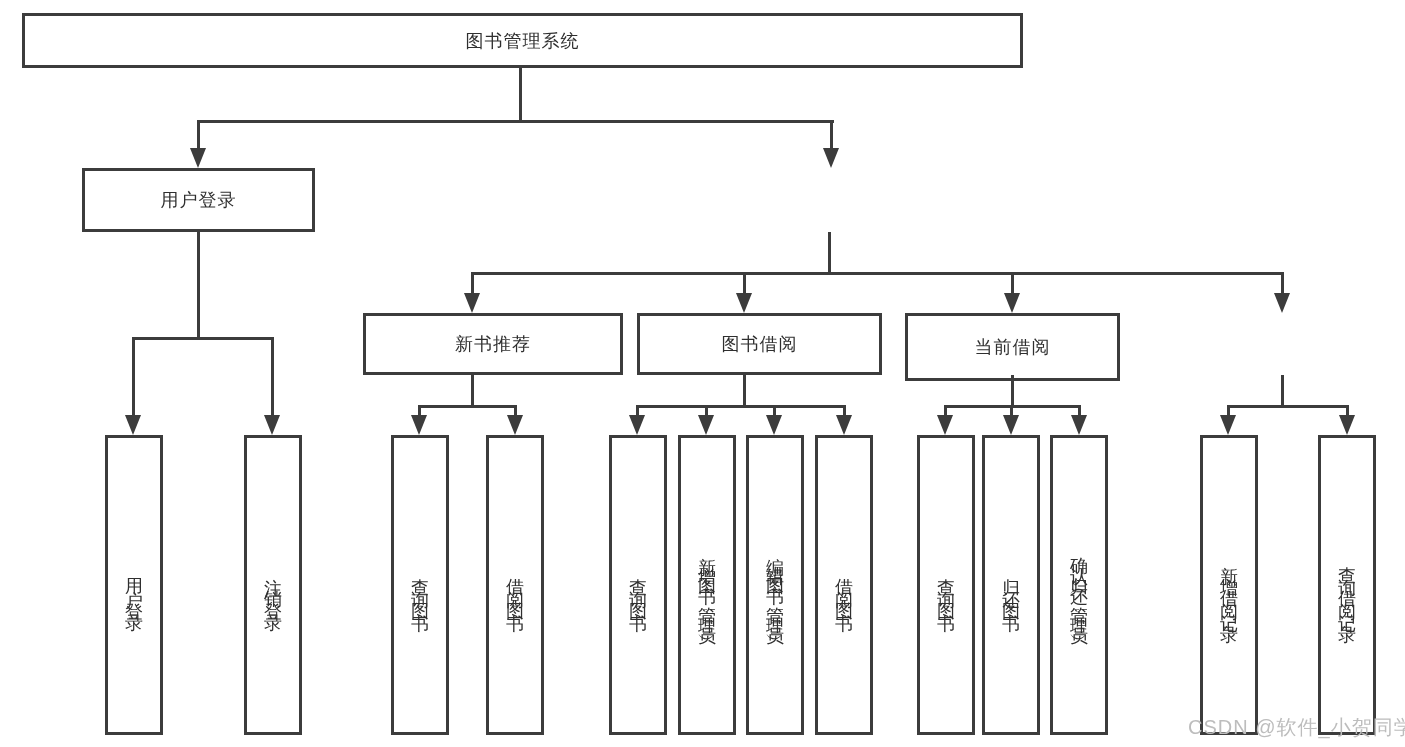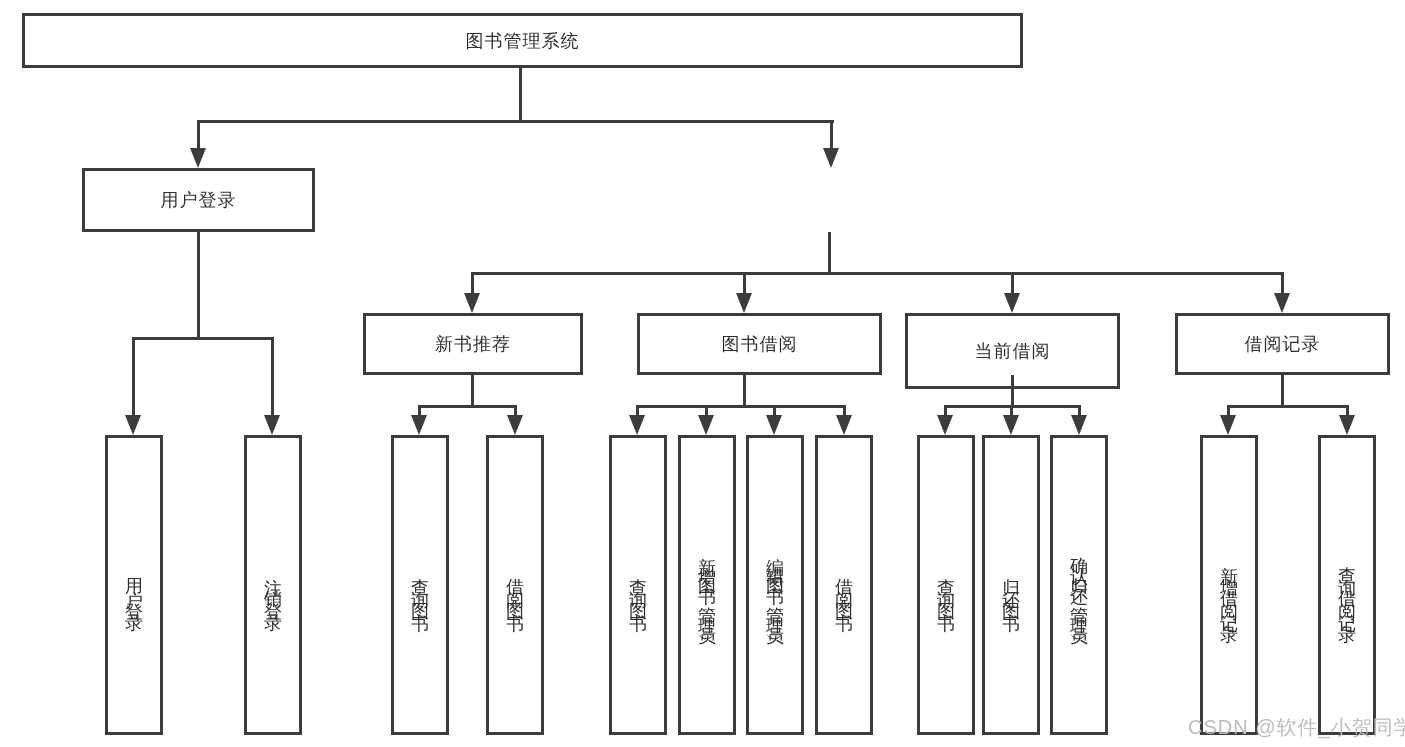--- a/index.html
+++ b/index.html
@@ -55,24 +55,23 @@
 </style>
 </head>
 <body>
 
 <div class="stage">
 
   <div class="box" style="left:22px;top:13px;width:1001px;height:55px">图书管理系统</div>
 
   <div class="box" style="left:82px;top:168px;width:233px;height:64px">用户登录</div>
 
-  <div class="box" style="left:363px;top:313px;width:220px;height:62px">新书推荐</div>
+  <div class="box" style="left:363px;top:313px;width:260px;height:62px">新书推荐</div>
   <div class="box" style="left:637px;top:313px;width:245px;height:62px">图书借阅</div>
-  <div class="box" style="left:905px;top:313px;width:215px;height:76px">当前借阅</div>
-  <div class="box" style="left:1175px;top:313px;width:215px;height:62px">借阅记录</div>
+  <div class="box" style="left:905px;top:313px;width:215px;height:68px">当前借阅</div>
 
   <div class="box vbox" style="left:105px;top:435px;width:58px;height:300px">用户登录</div>
   <div class="box vbox" style="left:244px;top:435px;width:58px;height:300px">注销登录</div>
 
   <div class="box vbox" style="left:391px;top:435px;width:58px;height:300px">查询图书</div>
   <div class="box vbox" style="left:486px;top:435px;width:58px;height:300px">借阅图书</div>
 
   <div class="box vbox" style="left:609px;top:435px;width:58px;height:300px">查询图书</div>
   <div class="box vbox tight" style="left:678px;top:435px;width:58px;height:300px">新增图书（管理员）</div>
   <div class="box vbox tight" style="left:746px;top:435px;width:58px;height:300px">编辑图书（管理员）</div>

